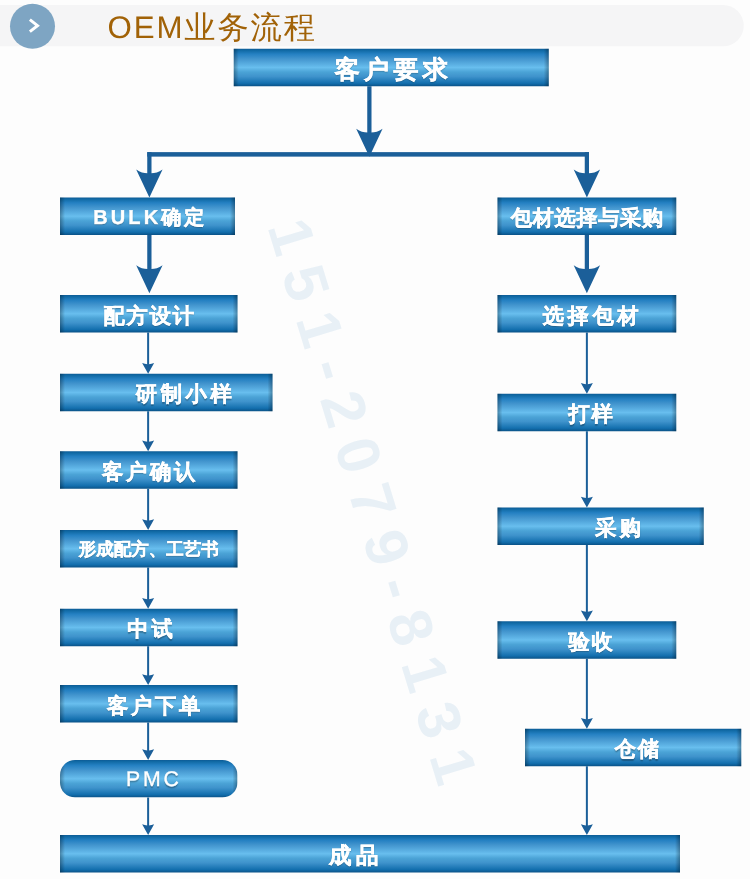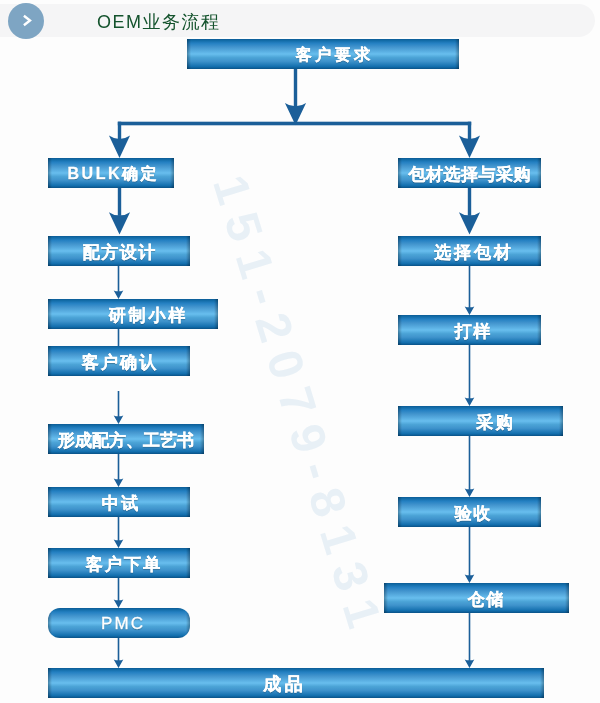--- a/index.html
+++ b/index.html
@@ -2,21 +2,21 @@
 <html><head>
 <meta charset="utf-8">
 <style>
   html,body{margin:0;padding:0;}
   body{width:600px;height:703px;background:#fdfdfd;font-family:"Liberation Sans",sans-serif;overflow:hidden;position:relative;-webkit-font-smoothing:antialiased;}
 
   
   #header-bar{position:absolute;left:0;top:4px;width:595px;height:33px;background:#f5f5f6;border-radius:0 17px 17px 0;}
   #back-button{position:absolute;left:8px;top:3px;width:36px;height:36px;border-radius:50%;background:#7ea5c3;}
   #back-button svg{position:absolute;left:0;top:0;}
-  #page-title{position:absolute;left:97px;top:8px;font-size:18px;letter-spacing:1.5px;color:#14532d;line-height:28px;white-space:nowrap;}
+  #page-title{position:absolute;left:86px;top:8px;font-size:25px;letter-spacing:1.5px;color:#a16207;line-height:28px;white-space:nowrap;}
 
   
   #flow{position:absolute;left:0;top:0;width:600px;height:703px;}
 
   .wm{position:absolute;color:#e8f0f6;font-size:48px;font-weight:bold;line-height:1;
       transform:rotate(73deg);transform-origin:0 0;white-space:nowrap;letter-spacing:12px;}
 
   .box{position:absolute;color:#ffffff;font-weight:bold;text-align:center;
        display:flex;align-items:center;justify-content:center;white-space:nowrap;
        background:
@@ -67,45 +67,45 @@
       <path d="M 469.5 315 L 464.7 306.4 Q 467.1 307.462 469.5 307.29999999999995 Q 471.9 307.462 474.3 306.4 Z" fill="#1b5f99"></path>
       <rect x="468.7" y="345" width="1.6" height="53.89999999999998" fill="#1b5f99"></rect>
       <path d="M 469.5 406 L 464.7 397.4 Q 467.1 398.462 469.5 398.29999999999995 Q 471.9 398.462 474.3 397.4 Z" fill="#1b5f99"></path>
       <rect x="468.7" y="436" width="1.6" height="53.89999999999998" fill="#1b5f99"></rect>
       <path d="M 469.5 497 L 464.7 488.4 Q 467.1 489.462 469.5 489.29999999999995 Q 471.9 489.462 474.3 488.4 Z" fill="#1b5f99"></path>
       <rect x="468.7" y="527" width="1.6" height="48.89999999999998" fill="#1b5f99"></rect>
       <path d="M 469.5 583 L 464.7 574.4 Q 467.1 575.462 469.5 575.3 Q 471.9 575.462 474.3 574.4 Z" fill="#1b5f99"></path>
       <rect x="468.7" y="613" width="1.6" height="47.89999999999998" fill="#1b5f99"></rect>
       <path d="M 469.5 668 L 464.7 659.4 Q 467.1 660.462 469.5 660.3 Q 471.9 660.462 474.3 659.4 Z" fill="#1b5f99"></path>
     </svg>
-<div class="box" style="left: 187px; top: 39px; width: 252px; height: 30px; font-size: 16px; padding-left: 20px;">
+<div class="box" style="left: 187px; top: 39px; width: 252px; height: 30px; font-size: 20px;">
       <span style="letter-spacing: 3.5px; margin-left: 3.5px; font-weight: bold;">客户要求</span>
-    </div><div class="box" style="left: 48px; top: 158px; width: 126px; height: 30px; font-size: 16px;">
+    </div><div class="box" style="left: 48px; top: 158px; width: 140px; height: 30px; font-size: 16px;">
       <span style="letter-spacing: 2.5px; margin-left: 4.5px; font-weight: bold;">BULK确定</span>
     </div><div class="box" style="left: 48px; top: 236px; width: 142px; height: 30px; font-size: 17px;">
       <span style="letter-spacing: 1.5px; margin-left: 1.5px; font-weight: bold;">配方设计</span>
     </div><div class="box" style="left: 48px; top: 299px; width: 142px; height: 30px; font-size: 17px; padding-left: 28px;">
       <span style="letter-spacing: 2.9px; margin-left: 2.9px; font-weight: bold;">研制小样</span>
-    </div><div class="box" style="left: 48px; top: 346px; width: 142px; height: 30px; font-size: 17px; justify-content: center;">
+    </div><div class="box" style="left: 48px; top: 361px; width: 142px; height: 30px; font-size: 17px; justify-content: center;">
       <span style="letter-spacing: 2.2px; margin-left: 2.2px; font-weight: bold;">客户确认</span>
-    </div><div class="box" style="left: 48px; top: 424px; width: 156px; height: 30px; font-size: 17px;">
+    </div><div class="box" style="left: 48px; top: 424px; width: 142px; height: 30px; font-size: 14px;">
       <span style="letter-spacing: 0px; margin-left: 0px; font-weight: bold;">形成配方、工艺书</span>
     </div><div class="box" style="left: 48px; top: 487px; width: 142px; height: 30px; font-size: 17px;">
       <span style="letter-spacing: 2.5px; margin-left: 4.5px; font-weight: bold;">中试</span>
     </div><div class="box" style="left: 48px; top: 548px; width: 142px; height: 30px; font-size: 17px;">
       <span style="letter-spacing: 2.2px; margin-left: 10.2px; font-weight: bold;">客户下单</span>
     </div><div class="box" style="left: 48px; top: 608px; width: 142px; height: 30px; font-size: 17px; border-radius: 12px;">
       <span style="letter-spacing: 2.2px; margin-left: 8.2px; font-weight: normal;">PMC</span>
     </div><div class="box" style="left: 398px; top: 158px; width: 143px; height: 30px; font-size: 17px;">
       <span style="letter-spacing: 0.5px; margin-left: 0.5px; font-weight: bold;">包材选择与采购</span>
     </div><div class="box" style="left: 398px; top: 236px; width: 143px; height: 30px; font-size: 17px;">
       <span style="letter-spacing: 2.9px; margin-left: 8.9px; font-weight: bold;">选择包材</span>
     </div><div class="box" style="left: 398px; top: 315px; width: 143px; height: 30px; font-size: 17px;">
       <span style="letter-spacing: 1.5px; margin-left: 7.5px; font-weight: bold;">打样</span>
     </div><div class="box" style="left: 398px; top: 406px; width: 143px; height: 30px; font-size: 17px; padding-left: 22px;">
       <span style="letter-spacing: 2.5px; margin-left: 8.5px; font-weight: bold;">采购</span>
     </div><div class="box" style="left: 398px; top: 497px; width: 143px; height: 30px; font-size: 17px;">
       <span style="letter-spacing: 1.5px; margin-left: 7.5px; font-weight: bold;">验收</span>
-    </div><div class="box" style="left: 384px; top: 583px; width: 173px; height: 30px; font-size: 17px; padding-left: 12px;">
+    </div><div class="box" style="left: 420px; top: 583px; width: 173px; height: 30px; font-size: 17px;">
       <span style="letter-spacing: 1.5px; margin-left: 7.5px; font-weight: bold;">仓储</span>
     </div><div class="box" style="left: 48px; top: 668px; width: 496px; height: 30px; font-size: 18px;">
       <span style="letter-spacing: 3.5px; margin-left: -22.5px; font-weight: bold;">成品</span>
     </div></div>
 
 </body></html>

